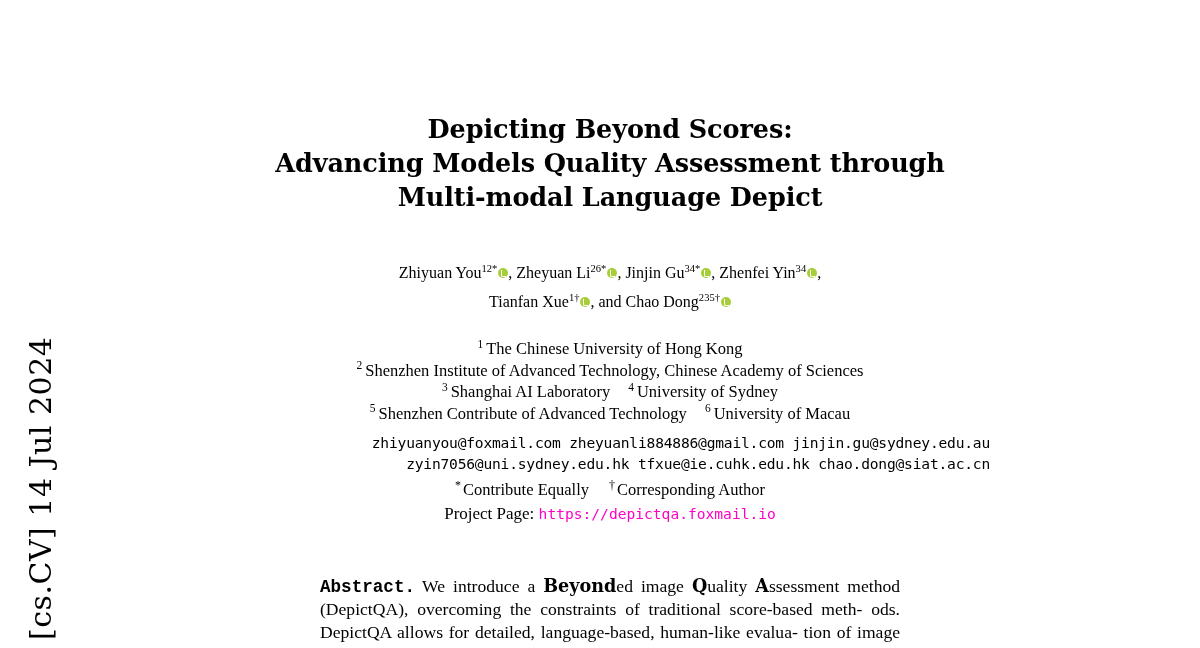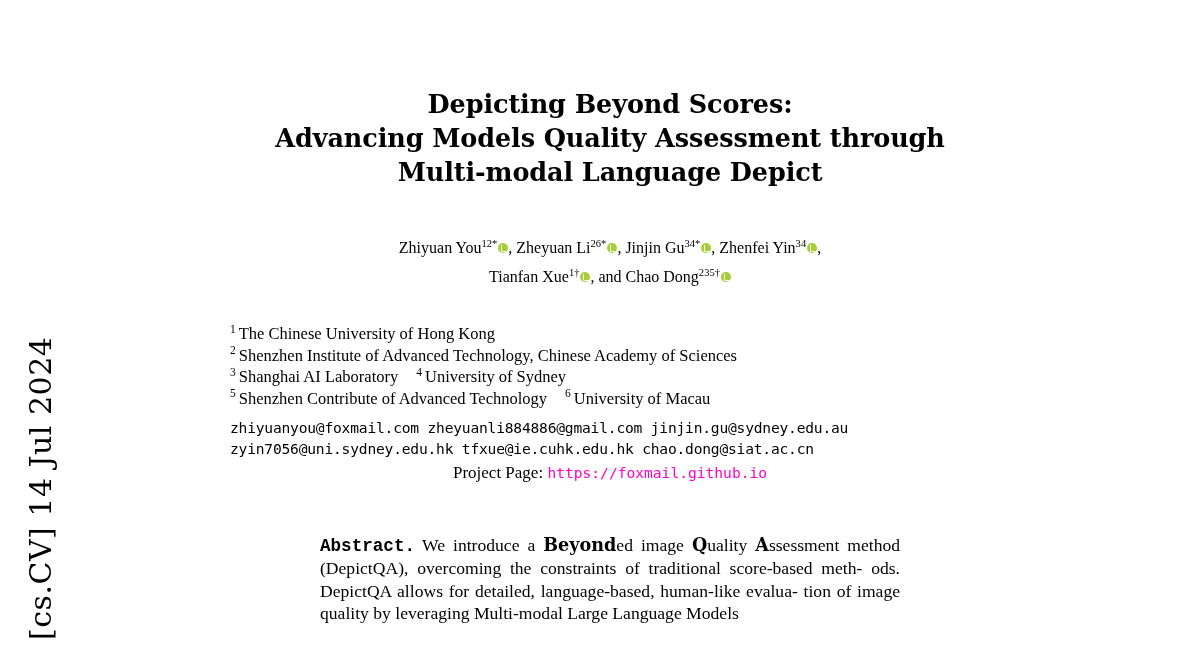--- a/index.html
+++ b/index.html
@@ -42,21 +42,21 @@
   
   #content {
     position: absolute;
     left: 230px;
     top: 0;
     width: 760px;
     height: 648px;
   }
 
   #title {
-    margin-top: 87px;
+    margin-top: 112px;
     text-align: center;
     font-family: "DejaVu Serif", serif;
     font-weight: bold;
     font-size: 25.5px;
     line-height: 34px;
     letter-spacing: -0.1px;
   }
   #title .tline { display: block; }
 
   #authors {
@@ -86,37 +86,37 @@
     left: 3px;
     top: 2px;
     width: 4px;
     height: 6px;
     border-left: 1.6px solid #ffffff;
     border-bottom: 1.6px solid #ffffff;
     border-radius: 0 0 0 2px;
   }
 
   #affiliations {
-    margin-top: 32px;
-    text-align: left;
+    margin-top: 22px;
+    text-align: center;
     font-size: 16.5px;
     line-height: 21.5px;
   }
   #affiliations .aff-line { display: block; white-space: nowrap; }
   #affiliations .marker {
     font-size: 11.5px;
     vertical-align: super;
     line-height: 0;
     margin-right: 3px;
   }
   #affiliations .gap { display: inline-block; width: 18px; }
 
   #emails {
     margin-top: 8px;
-    text-align: left;
+    text-align: right;
     font-family: "DejaVu Sans Mono", monospace;
     font-size: 14.6px;
     line-height: 21px;
     letter-spacing: -0.2px;
   }
   #emails .email-line { display: block; white-space: nowrap; }
 
   #notes {
     margin-top: 5px;
     text-align: center;
@@ -203,24 +203,27 @@
       <span class="aff-line">
         <span class="marker">5</span><span>Shenzhen Contribute of Advanced Technology</span><span class="gap"></span><span class="marker">6</span><span>University of Macau</span>
       </span>
     </div>
 
     <div id="emails">
       <span class="email-line">zhiyuanyou@foxmail.com zheyuanli884886@gmail.com jinjin.gu@sydney.edu.au</span>
       <span class="email-line">zyin7056@uni.sydney.edu.hk tfxue@ie.cuhk.edu.hk chao.dong@siat.ac.cn</span>
     </div>
 
+    <div id="notes">
+      <span><span class="sym">*</span><span>Contribute Equally</span></span><span class="note-gap"></span><span><span class="sym">†</span><span>Corresponding Author</span></span>
+    </div>
 
     <div id="project">
       <span>Project Page:</span>
-      <span class="url">https://foxmail.github.io</span>
+      <span class="url">https://depictqa.foxmail.io</span>
     </div>
 
     <div id="abstract">
       <span class="ab-head">Abstract.</span><span class="spacer"></span><span>We introduce a </span><b>Beyond</b><span>ed image </span><b>Q</b><span>uality </span><b>A</b><span>ssessment method</span>
       <span>(DepictQA), overcoming the constraints of traditional score-based meth-</span>
       <span>ods. DepictQA allows for detailed, language-based, human-like evalua-</span>
       <span>tion of image quality by leveraging Multi-modal Large Language Models</span>
     </div>
 
   </div>

